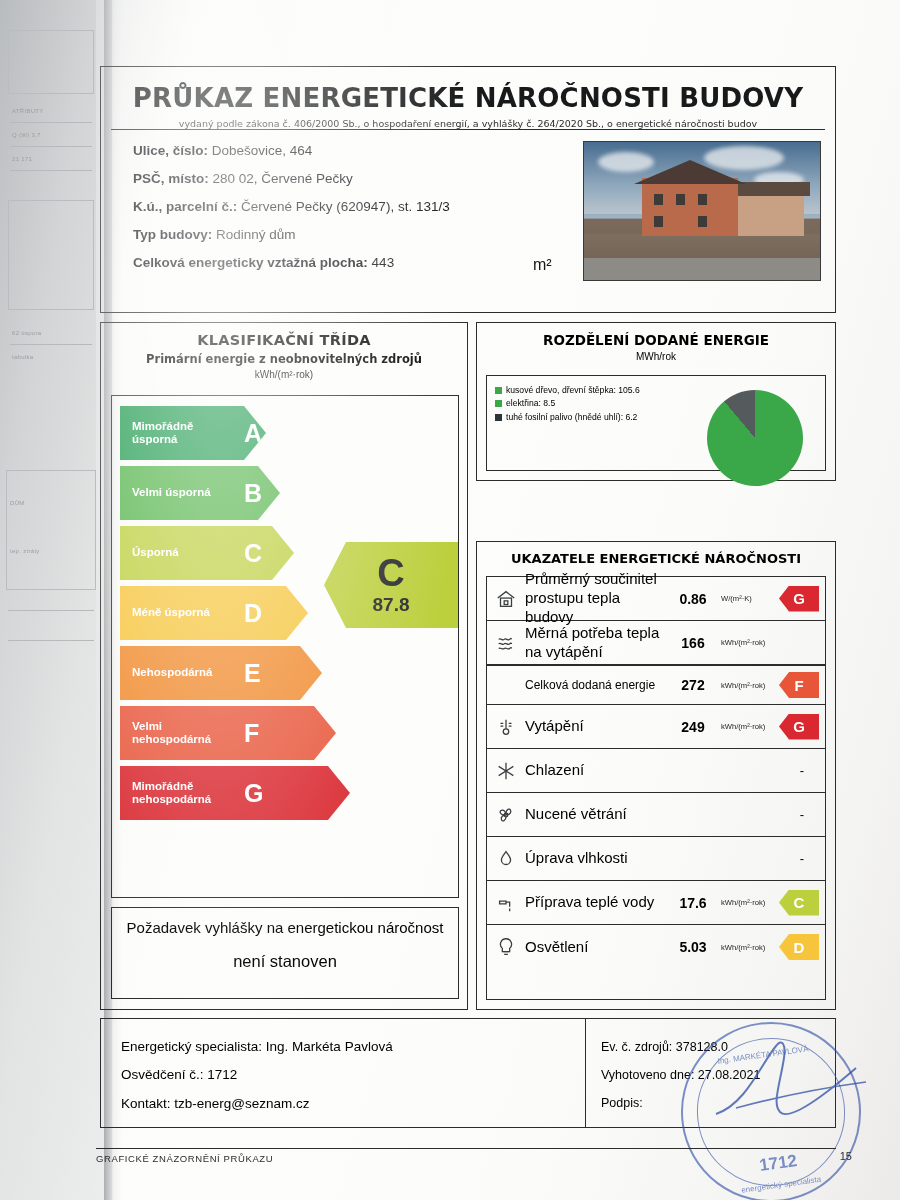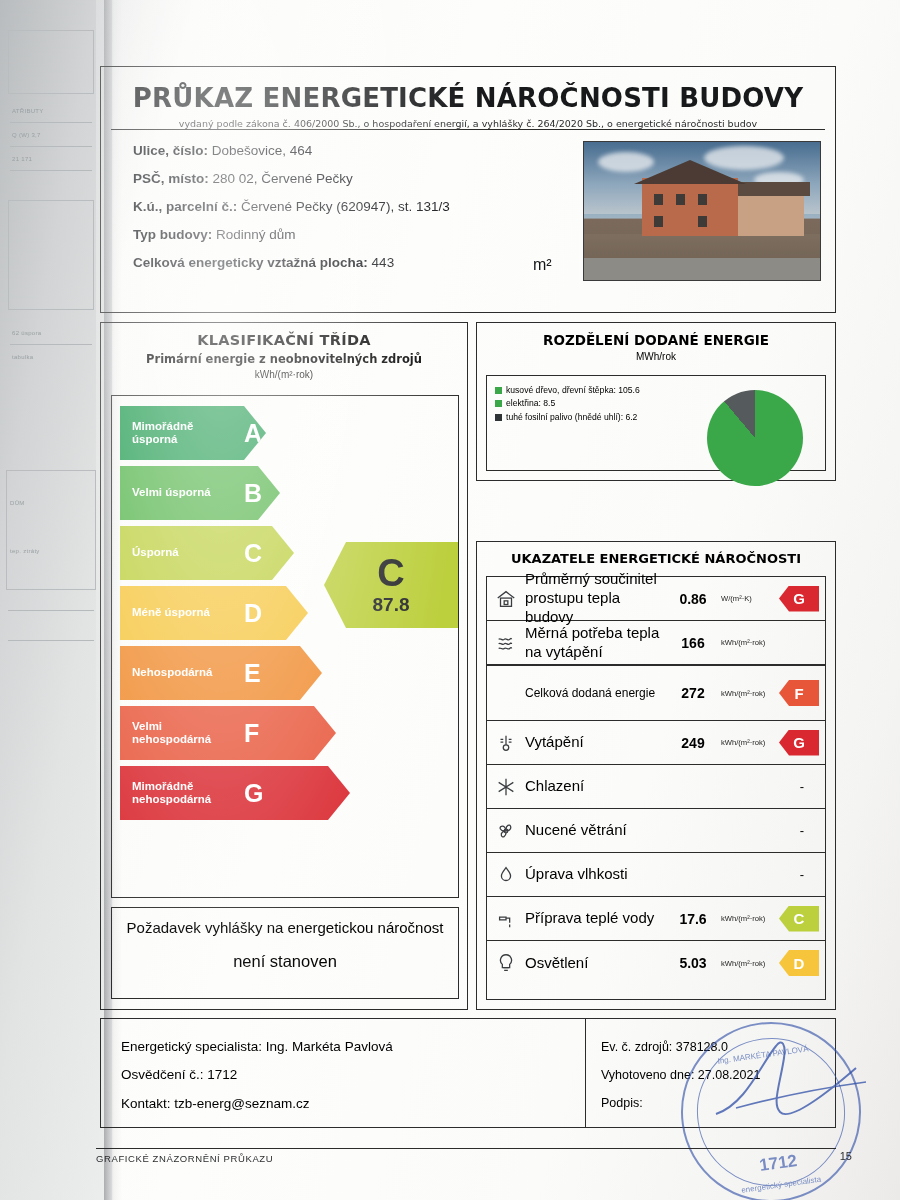--- a/index.html
+++ b/index.html
@@ -372,21 +372,21 @@
               <path d="M4 13c2-2 4 2 6 0s4 2 6 0 2 0 2 0"></path>
               <path d="M4 18c2-2 4 2 6 0s4 2 6 0 2 0 2 0"></path>
             </svg>
         </div>
         <div class="nm">Měrná potřeba tepla na vytápění</div>
         <div class="vl">166</div>
         <div class="un">kWh/(m²·rok)</div>
         <div class="cls" style="background:transparent"></div>
       </div>
 
-      <div class="row sep-strong" style="height:56px;">
+      <div class="row sep-strong" style="height:40px;">
         <div class="ic"></div>
         <div class="nm strong">Celková dodaná energie</div>
         <div class="vl">272</div>
         <div class="un">kWh/(m²·rok)</div>
         <div class="cls" style="background:#e8563a">F</div>
       </div>
 
       <div class="row">
         <div class="ic">
           <svg width="22" height="22" viewBox="0 0 24 24" fill="none" stroke="#3a3d40" stroke-width="1.4">

